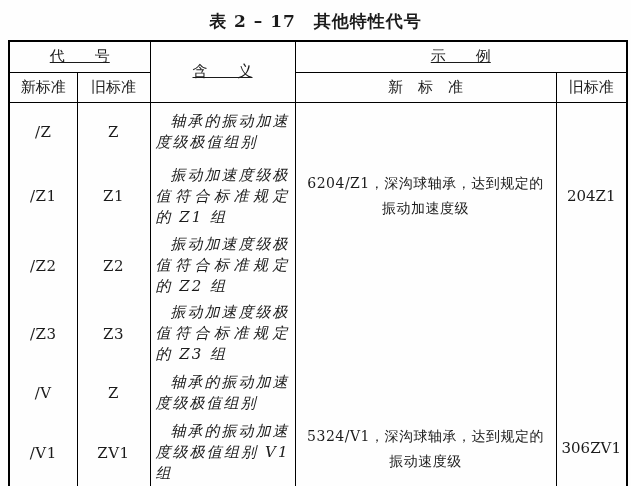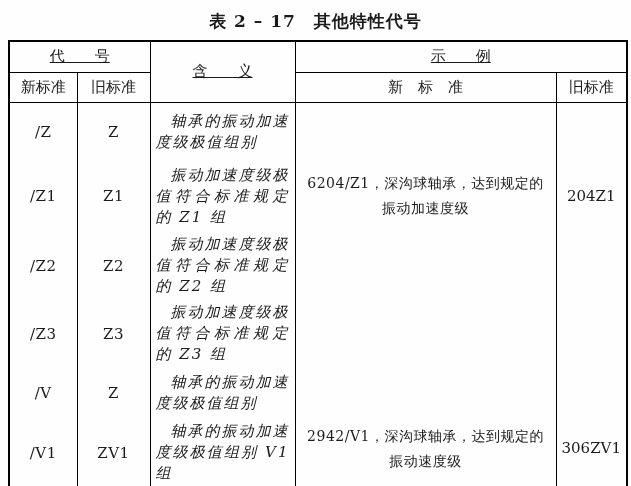--- a/index.html
+++ b/index.html
@@ -141,21 +141,21 @@
       </tr>
       <tr class="r4">
         <td class="code">/Z3</td>
         <td class="code">Z3</td>
         <td class="meaning">振动加速度级极值符合标准规定的 Z3 组</td>
       </tr>
       <tr class="r5">
         <td class="code">/V</td>
         <td class="code">Z</td>
         <td class="meaning">轴承的振动加速度级极值组别</td>
-        <td class="ex-new ex-bottom" rowspan="2">2942/V1，深沟球轴承，达到规定的振动速度级</td>
+        <td class="ex-new ex-bottom" rowspan="2">5324/V1，深沟球轴承，达到规定的振动速度级</td>
         <td class="ex-old ex-bottom" rowspan="2">306ZV1</td>
       </tr>
       <tr class="r6">
         <td class="code">/V1</td>
         <td class="code">ZV1</td>
         <td class="meaning">轴承的振动加速度级极值组别 V1 组</td>
       </tr>
     </tbody>
   </table>
 

